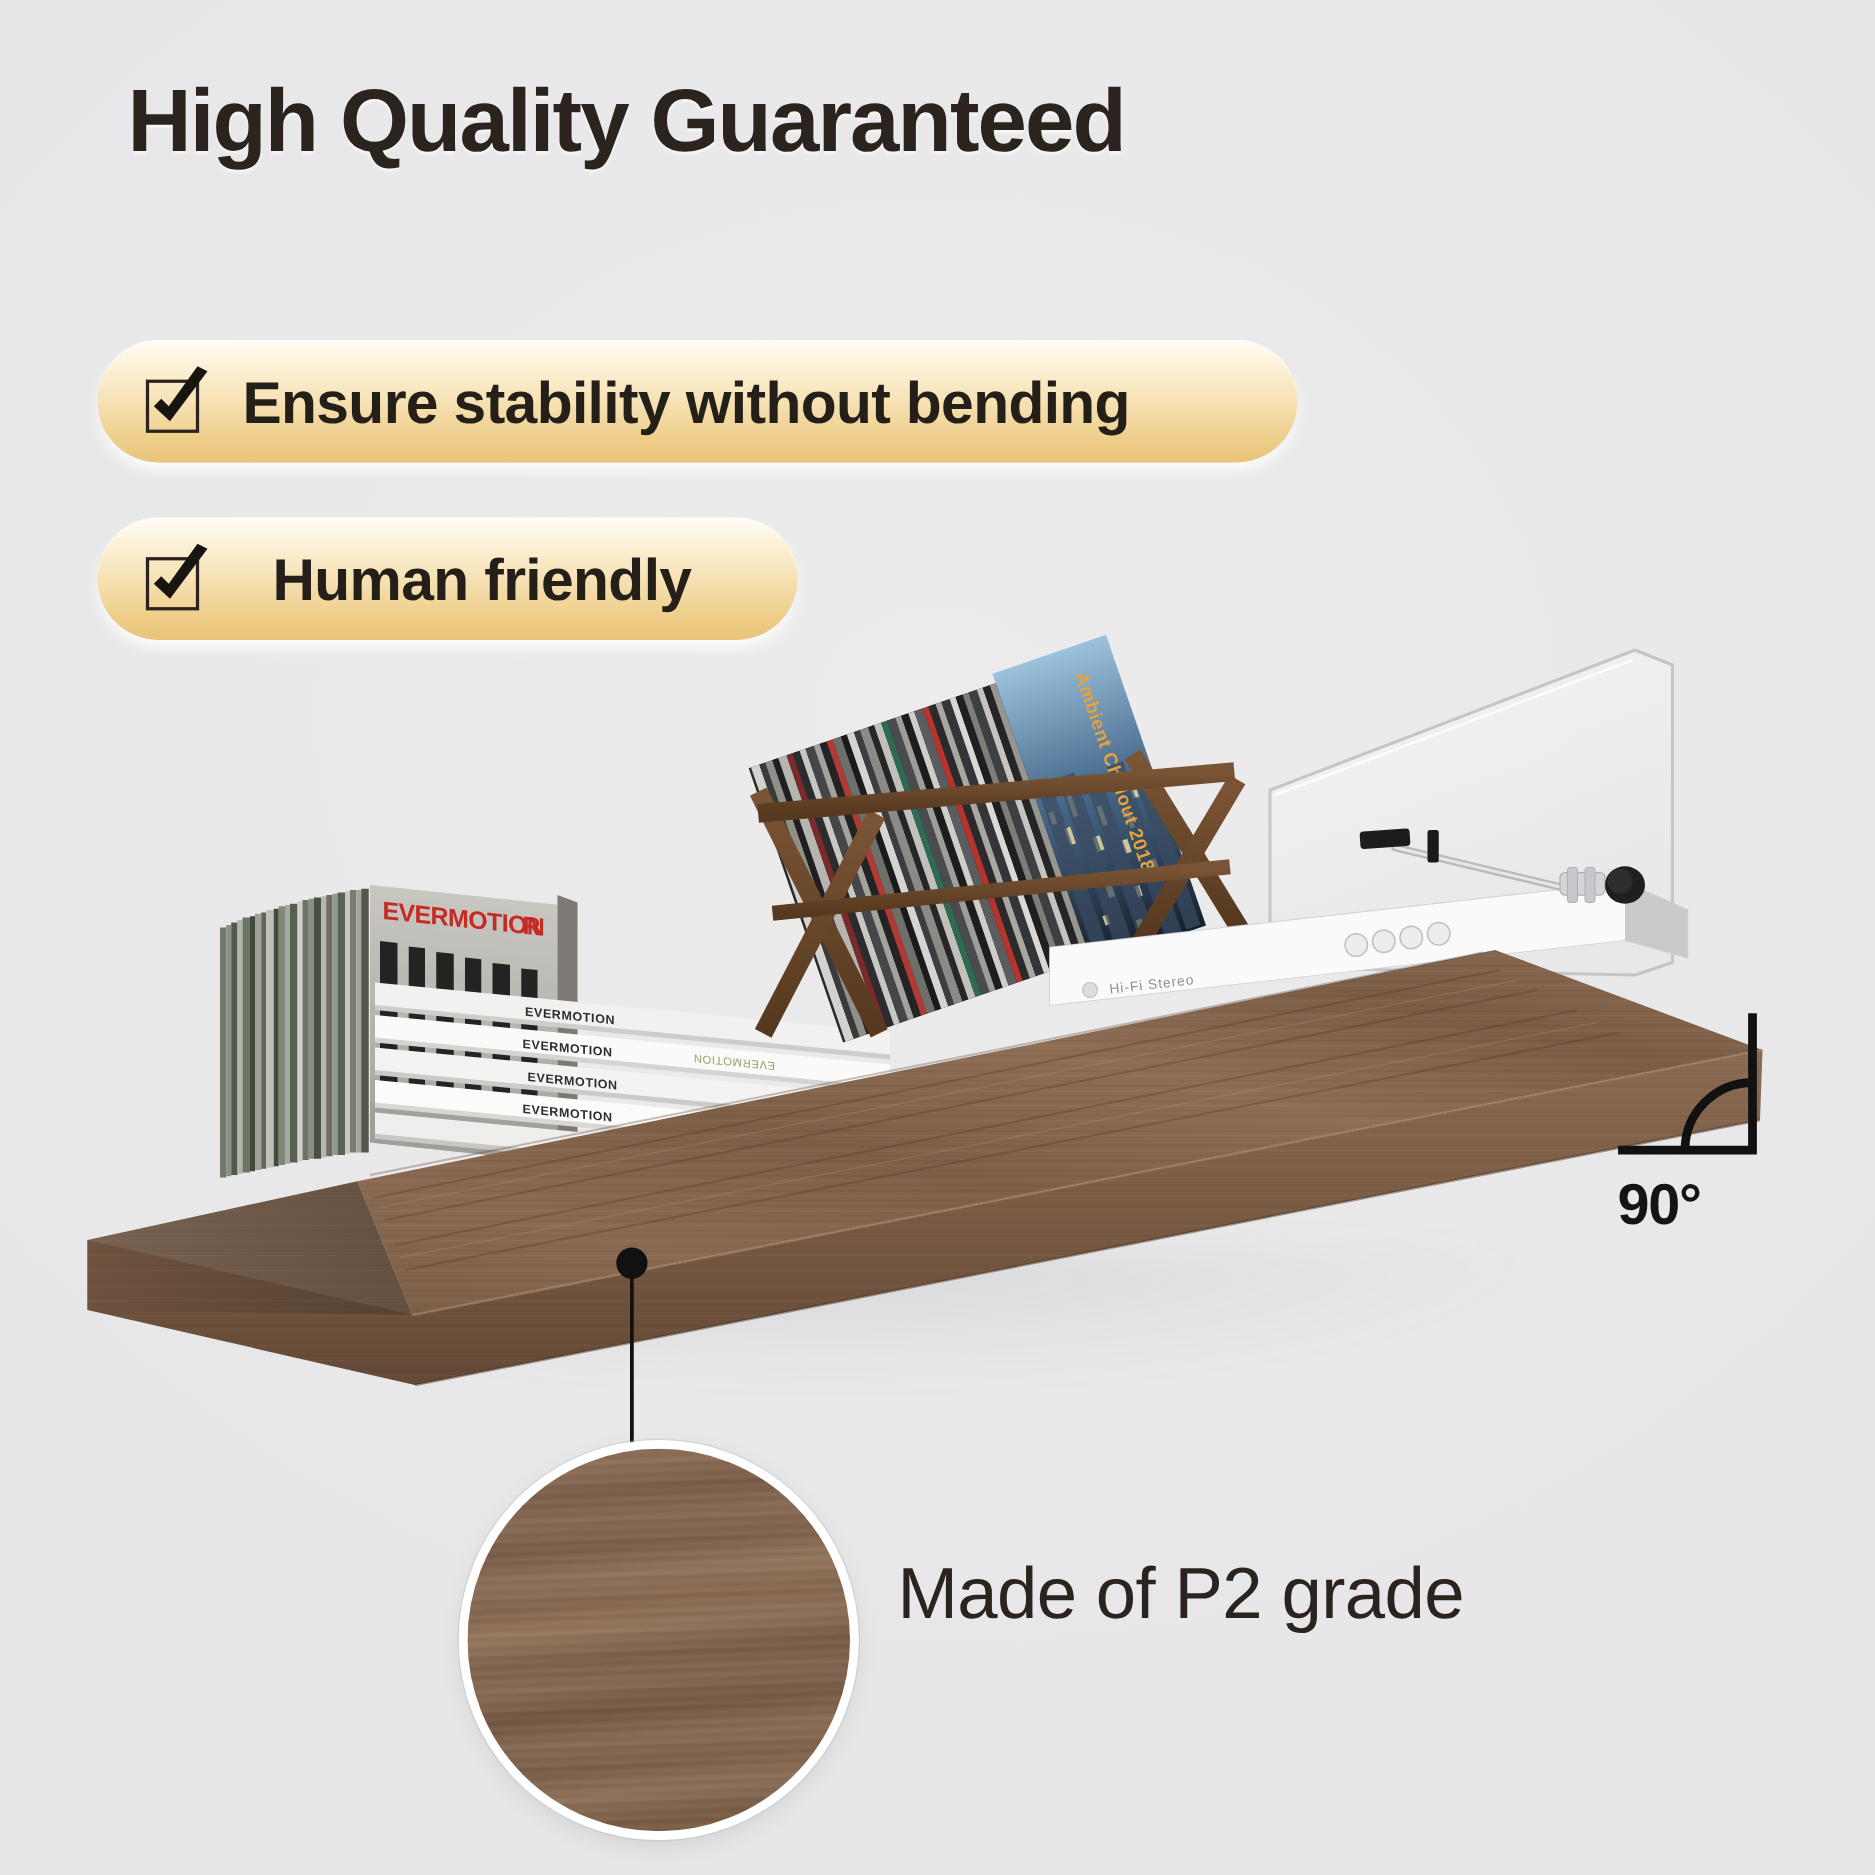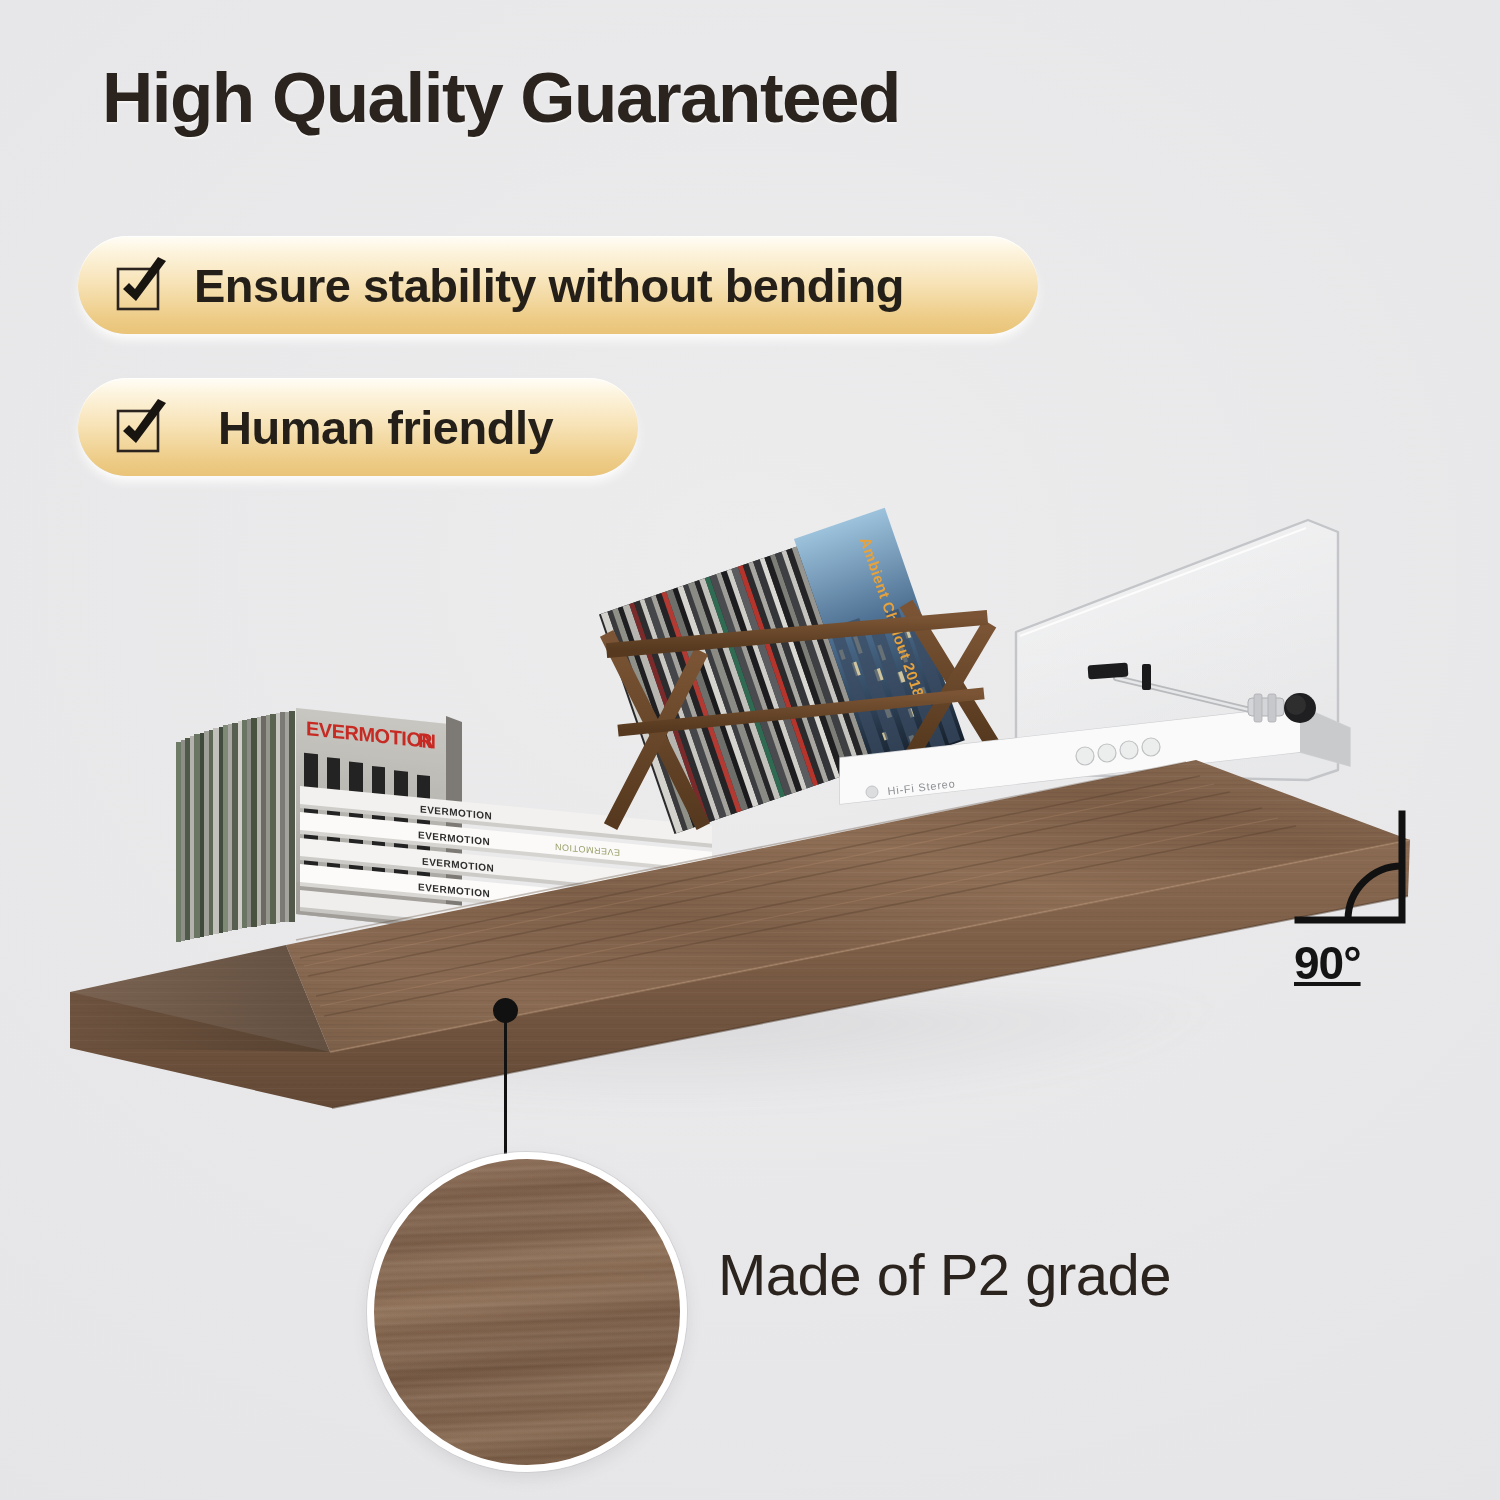--- a/index.html
+++ b/index.html
@@ -49,20 +49,21 @@
                  #fdf4de 16%,
                  #f7e3b7 48%,
                  #eecd89 82%,
                  #e9c478 100%);
     box-shadow:
        0 6px 10px rgba(255,255,255,.95),
        0 3px 6px rgba(150,140,110,.10),
        inset 0 1px 0 rgba(255,255,255,.85);
     padding: 0 40px 0 34px;
     box-sizing: border-box;
+    margin-top: 36px;
   }
   .pill-1 { left: 78px; top: 236px; width: 960px; height: 98px; }
   .pill-2 { left: 78px; top: 378px; width: 560px; height: 98px; gap: 24px; }
 
   .pill-label {
     font-size: 47px;
     font-weight: bold;
     color: #241f19;
     letter-spacing: -0.5px;
     white-space: nowrap;
@@ -114,21 +115,20 @@
   .angle-mark { position: absolute; left: 1290px; top: 808px; width: 150px; height: 200px; }
   .angle-mark svg { display:block; width:130px; height:130px; }
   .angle-label {
     position: absolute;
     left: 4px; top: 132px;
     font-size: 46px;
     font-weight: bold;
     color: #141414;
     letter-spacing: -1px;
     line-height: 1;
-    text-decoration: underline;
   }
 
   
   .callout-dot {
     position: absolute;
     left: 493px; top: 998px;
     width: 25px; height: 25px;
     border-radius: 50%;
     background: #111111;
   }

